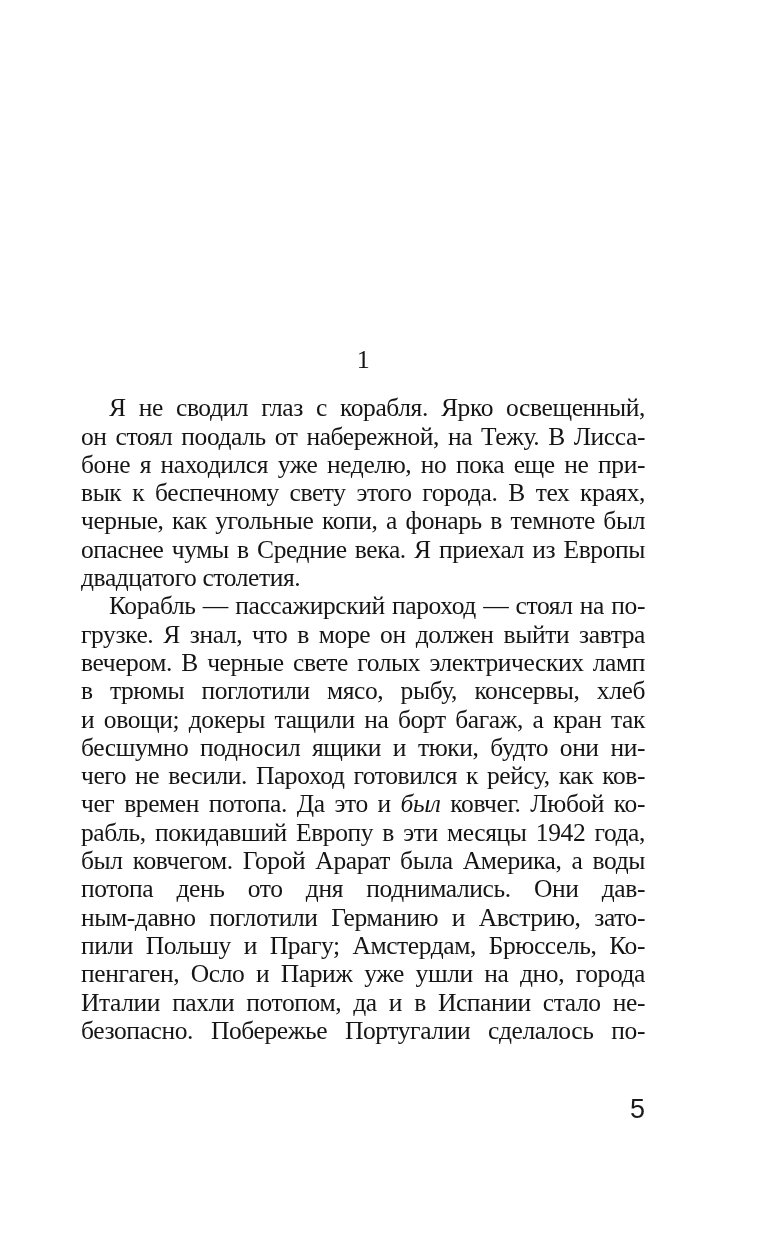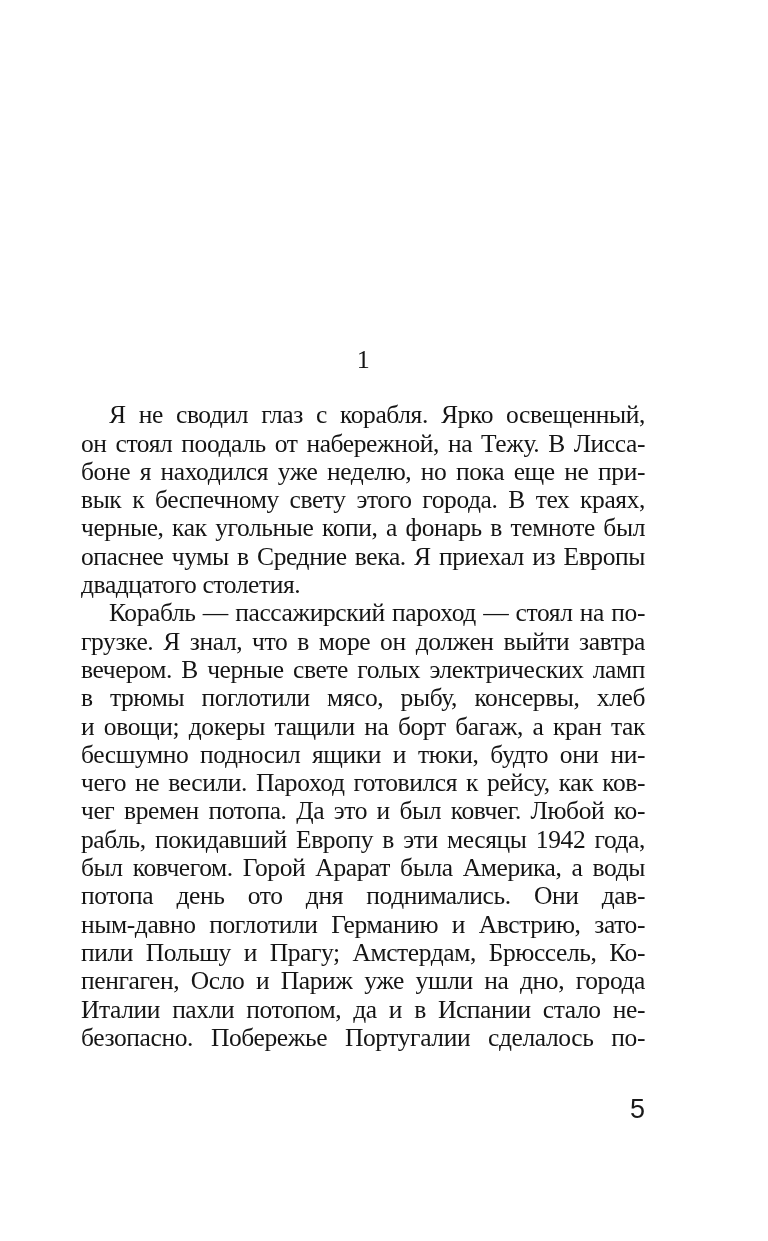--- a/index.html
+++ b/index.html
@@ -23,36 +23,36 @@
   }
   .chapter {
     margin-top: 346px;
     height: 28.3px;
     line-height: 28.3px;
     font-size: 26px;
     text-align: center;
     letter-spacing: -0.3px;
   }
   .text-block {
-    margin-top: 27px;
+    margin-top: 20px;
     font-size: 25.5px;
     letter-spacing: -0.4px;
   }
   .para { margin: 0; }
   .ln {
     height: 28.3px;
     line-height: 28.3px;
     text-align: justify;
     text-align-last: justify;
     text-justify: inter-word;
     overflow: visible;
   }
   .ln.indent { padding-left: 28px; }
   .ln.last { text-align-last: left; }
-  .it { }
+  .it { font-style: italic; }
   .folio {
     position: absolute;
     left: 81px;
     top: 1094px;
     width: 564px;
     text-align: right;
     font-family: "Liberation Sans", "DejaVu Sans", sans-serif;
     font-size: 27px;
     line-height: 31px;
     color: #1a1a1a;

